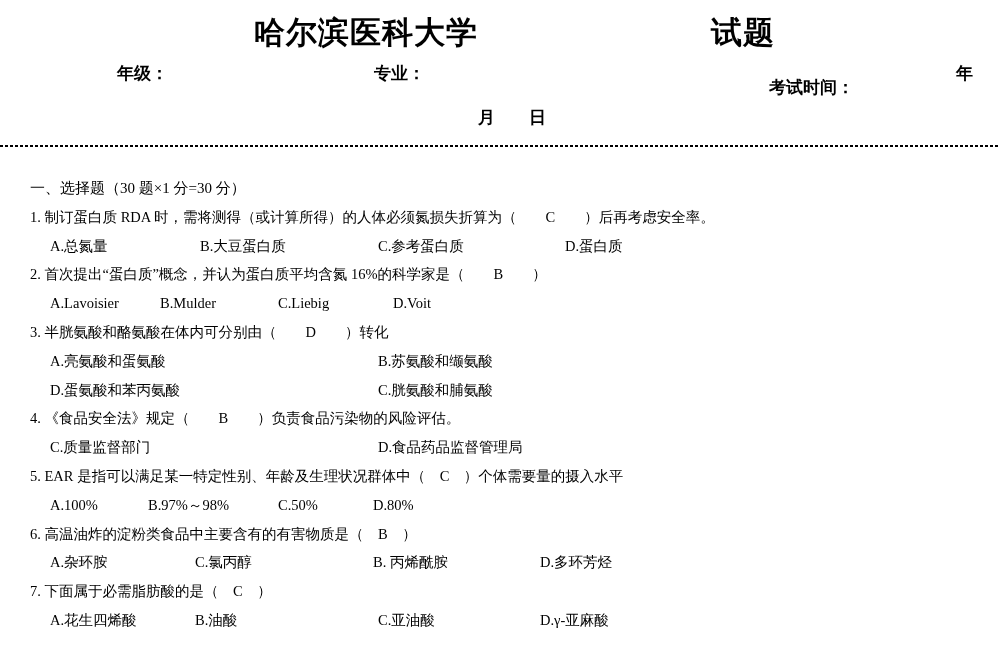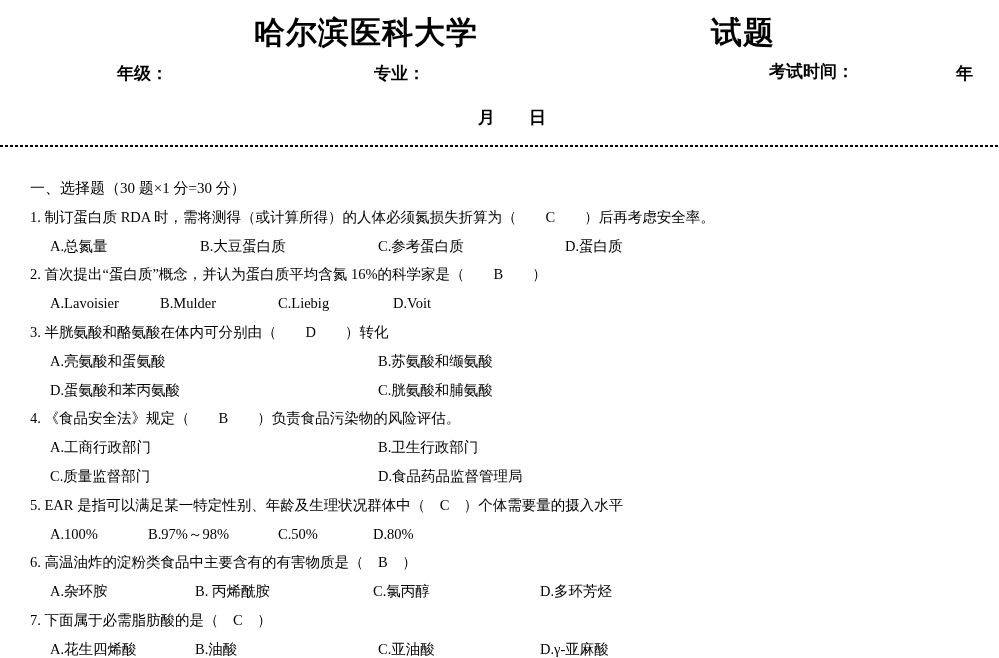--- a/index.html
+++ b/index.html
@@ -14,21 +14,21 @@
     font-weight:bold;font-size:31px;letter-spacing:1px;white-space:nowrap;
   }
   #uni-title{left:254px;top:12px;}
   #doc-type{left:711px;top:12px;}
   .hdr-label{
     position:absolute;font-family:Liberation Mono, monospace;
     font-weight:bold;font-size:17px;white-space:nowrap;
   }
   #grade-label{left:117px;top:62px;}
   #major-label{left:374px;top:62px;}
-  #examtime-label{left:769px;top:60px;}
+  #examtime-label{left:769px;top:76px;}
   #year-label{left:956px;top:62px;}
   #monthday-label{left:478px;top:106px;}
   
   #divider{
     position:absolute;left:0;top:145px;width:999px;height:2px;
     background:repeating-linear-gradient(to right,#000 0 3px,transparent 3px 5px);
   }
   
   #body{
     position:absolute;left:30px;top:174px;right:6px;
@@ -97,41 +97,37 @@
       <span class="opt">A.亮氨酸和蛋氨酸</span>
       <span class="opt">B.苏氨酸和缬氨酸</span>
     </div>
     <div class="line opt-row two-col">
       <span class="opt">D.蛋氨酸和苯丙氨酸</span>
       <span class="opt">C.胱氨酸和脯氨酸</span>
     </div>
 
     <div class="line">4. 《食品安全法》规定（　　B　　）负责食品污染物的风险评估。</div>
     <div class="line opt-row two-col">
-      <span class="opt">A.工商行政部门</span>
-      <span class="opt">B.卫生行政部门</span>
-    </div>
-    <div class="line opt-row two-col">
       <span class="opt">C.质量监督部门</span>
       <span class="opt">D.食品药品监督管理局</span>
     </div>
 
     <div class="line">5. EAR 是指可以满足某一特定性别、年龄及生理状况群体中（　C　）个体需要量的摄入水平</div>
     <div class="line opt-row q5-opts">
       <span class="opt">A.100%</span>
       <span class="opt">B.97%～98%</span>
       <span class="opt">C.50%</span>
       <span class="opt">D.80%</span>
     </div>
 
     <div class="line">6. 高温油炸的淀粉类食品中主要含有的有害物质是（　B　）</div>
     <div class="line opt-row q6-opts">
       <span class="opt">A.杂环胺</span>
+      <span class="opt">C.氯丙醇</span>
       <span class="opt">B. 丙烯酰胺</span>
-      <span class="opt">C.氯丙醇</span>
       <span class="opt">D.多环芳烃</span>
     </div>
 
     <div class="line">7. 下面属于必需脂肪酸的是（　C　）</div>
     <div class="line opt-row q7-opts">
       <span class="opt">A.花生四烯酸</span>
       <span class="opt">B.油酸</span>
       <span class="opt">C.亚油酸</span>
       <span class="opt">D.γ-亚麻酸</span>
     </div>

